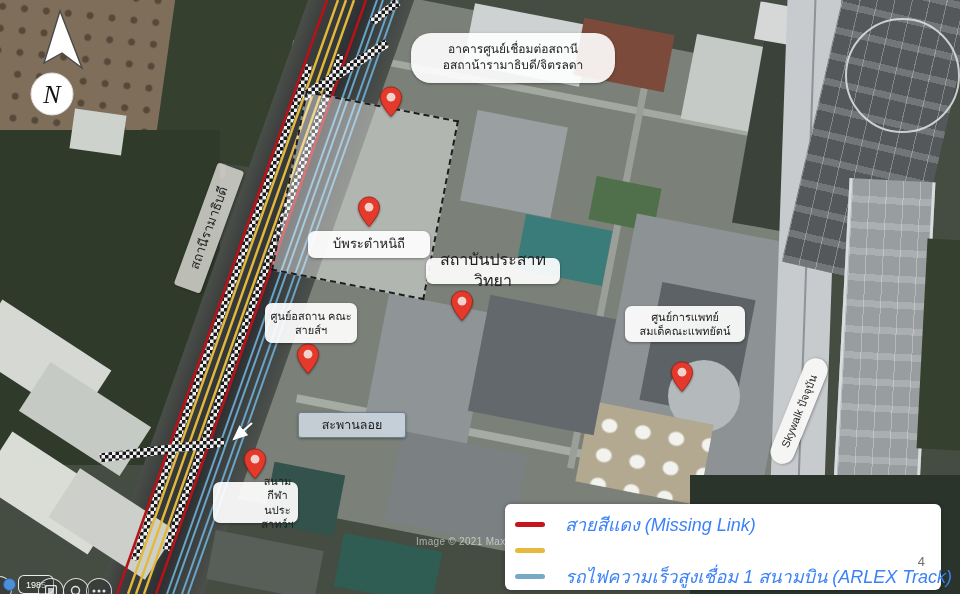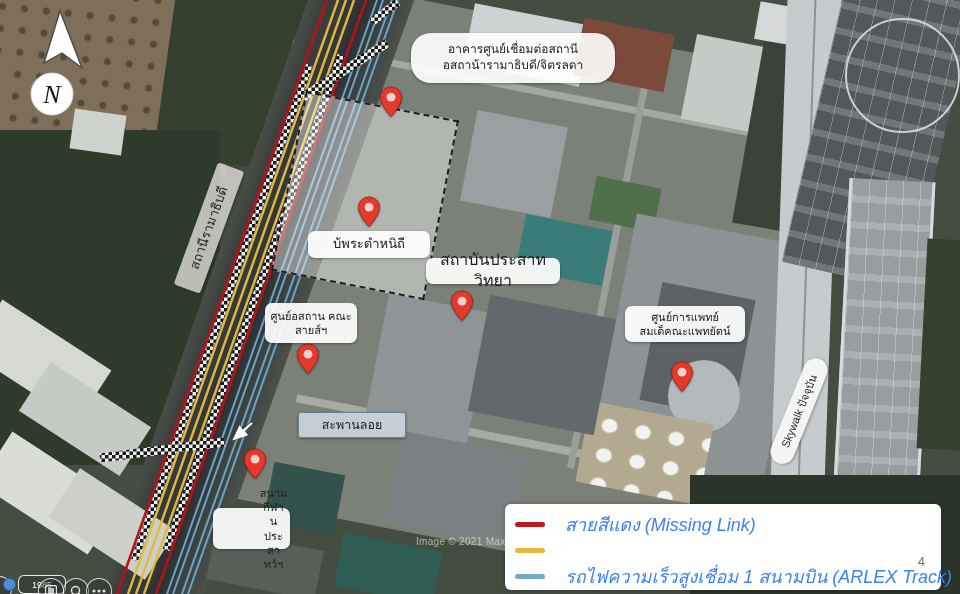--- a/index.html
+++ b/index.html
@@ -35,21 +35,21 @@
   .legend-label{font-size:18px;color:#3b82f6;white-space:nowrap;font-style:italic;}
   .page-num{position:absolute;right:16px;top:50px;font-size:13px;color:#6f6f6f;}
   
   .watermark{position:absolute;left:416px;top:536px;font-size:10px;color:rgba(255,255,255,.55);z-index:9;letter-spacing:.3px;}
   .compass{position:absolute;left:14px;top:6px;z-index:8;}
   .ctl{position:absolute;z-index:11;}
   .ctl-circle{width:26px;height:26px;border-radius:50%;border:1.5px solid rgba(255,255,255,.8);
               background:rgba(35,38,36,.35);display:flex;align-items:center;justify-content:center;}
   .ctl-badge{min-width:27px;height:19px;border:1.5px solid rgba(255,255,255,.9);border-radius:6px;
              background:rgba(35,38,36,.3);color:#fff;font-size:9px;display:flex;align-items:center;
-             justify-content:center;padding:0 13px;}
+             justify-content:center;padding:0 7px;}
   .ctl-dot{width:13px;height:13px;border-radius:50%;background:#4d8fd6;border:1px solid #2c5e96;}
 </style>
 </head>
 <body>
 
 <div class="stage">
 
   <div class="map">
     <div class="dots-trees" style="left:-15px;top:-15px;width:250px;height:180px;background-color:#7e6e5a;transform:rotate(6deg);"></div>
     <div style="left:165px;top:-10px;width:150px;height:175px;background:#36402f;transform:rotate(8deg);"></div>
@@ -165,21 +165,21 @@
     <span>ศูนย์อสถาน คณะ</span>
     <span>สายส์ฯ</span>
   </div>
   <div class="lbl" style="left:625px;top:306px;width:120px;height:36px;font-size:11px;">
     <span>ศูนย์การแพทย์</span>
     <span>สมเด็คณะแพทยัตน์</span>
   </div>
   <div class="lbl" style="left:250px;top:412px;width:108px;height:26px;font-size:12.5px;background:rgba(202,212,220,.92);border:1px solid #6e7f8d;border-radius:3px;margin-left:48px;">
     <span>สะพานลอย</span>
   </div>
-  <div class="lbl" style="left:213px;top:508px;width:77px;height:41px;font-size:11px;padding-left:48px;">
+  <div class="lbl" style="left:213px;top:482px;width:85px;height:41px;font-size:11px;padding-left:48px;">
     <span>สนามกีฬา</span>
     <span>นประสาทว์ฯ</span>
   </div>
   <div class="lbl" style="left:743px;top:399px;width:112px;height:24px;font-size:11px;background:rgba(248,248,246,.94);border-radius:12px;transform:rotate(-68deg);">
     <span>Skywalk ปัจจุบัน</span>
   </div>
 
   <svg class="compass" width="90" height="120" viewBox="0 0 90 120">
     <polygon points="46,5 68,62 48,47 30,57" fill="#ffffff" stroke="#4a4a4a" stroke-width="1.4"></polygon>
     <circle cx="38" cy="88" r="21" fill="#ffffff" stroke="#dcdcdc" stroke-width="1"></circle>

